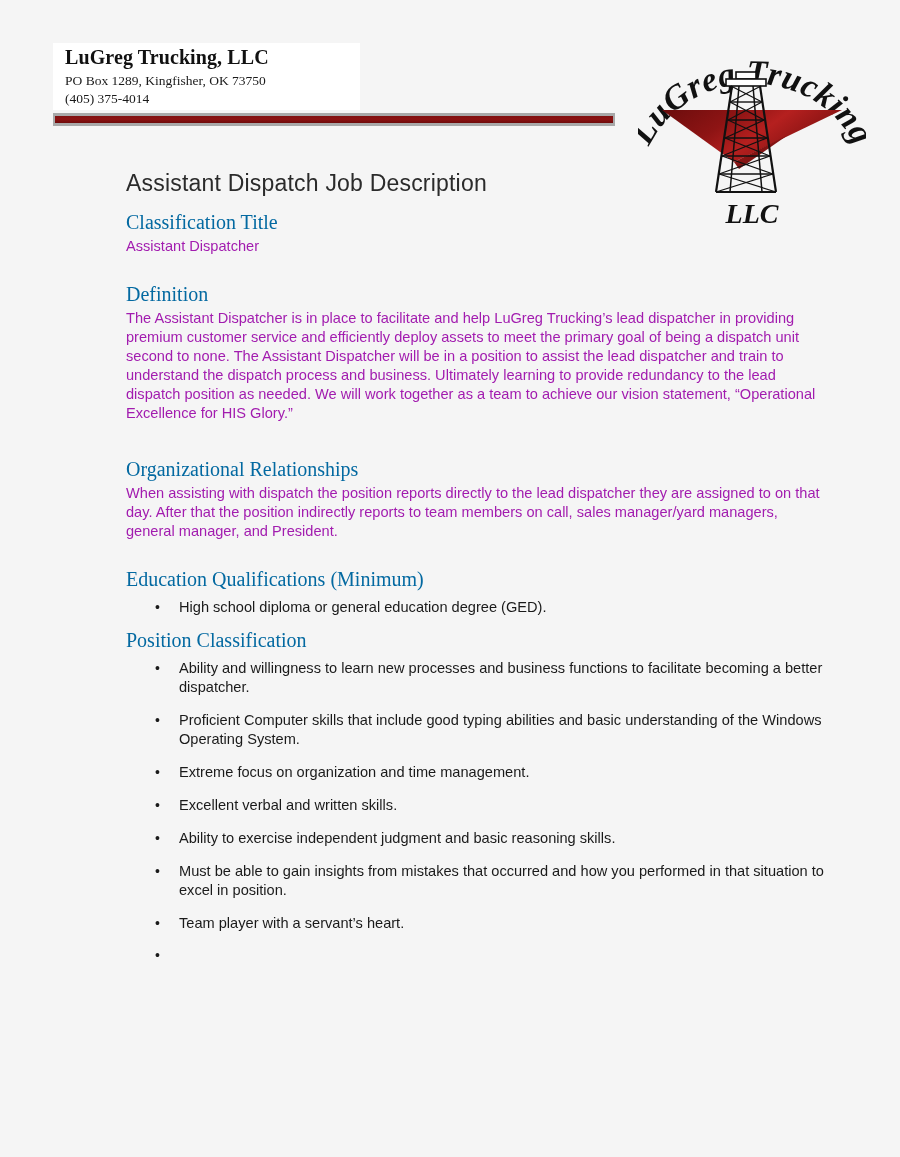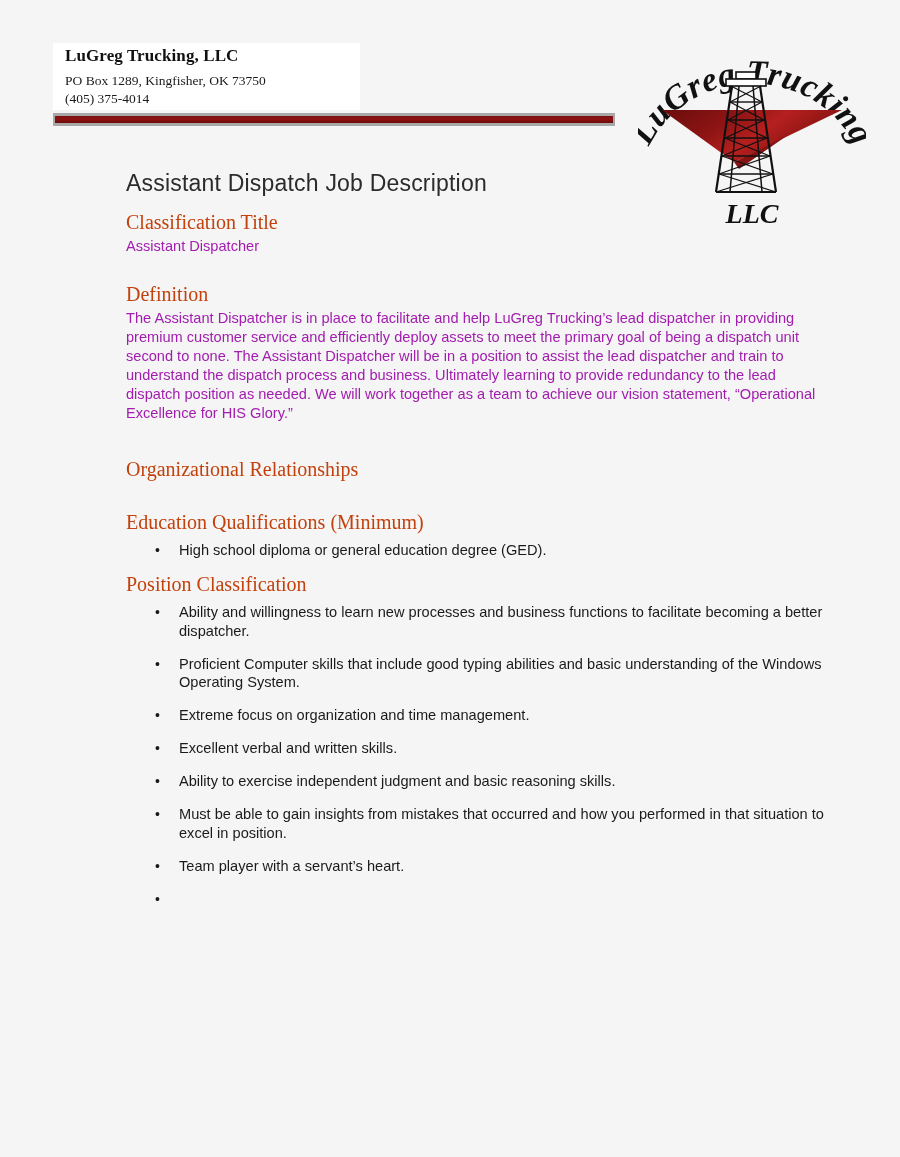--- a/index.html
+++ b/index.html
@@ -24,21 +24,21 @@
     width: 307px;
     height: 67px;
     background: #ffffff;
   }
   .company-name {
     position: absolute;
     left: 12px;
     top: 3px;
     font-family: "Liberation Serif", serif;
     font-weight: bold;
-    font-size: 17px;
+    font-size: 20px;
     letter-spacing: 0.1px;
     color: #111111;
     white-space: nowrap;
   }
   .company-address {
     position: absolute;
     left: 12px;
     top: 30px;
     font-family: "Liberation Serif", serif;
     font-size: 13.5px;
@@ -101,21 +101,21 @@
     font-weight: normal;
     color: #2b2b2b;
     letter-spacing: 0.2px;
     margin: 0 0 14px 0;
     line-height: 1.15;
   }
   .section-heading {
     font-family: "Liberation Serif", serif;
     font-size: 20px;
     font-weight: normal;
-    color: #c2410c;
+    color: #0369a1;
     margin: 0 0 3px 0;
     line-height: 1.2;
   }
   .section-heading .qualifier {
     font-size: 20px;
   }
   .body-text {
     font-family: "Liberation Sans", sans-serif;
     font-size: 14.6px;
     line-height: 18.9px;
@@ -231,20 +231,21 @@
   <p class="body-text">Assistant Dispatcher</p>
 
   <div class="spacer-md"></div>
 
   <h2 class="section-heading">Definition</h2>
   <p class="body-text">The Assistant Dispatcher is in place to facilitate and help LuGreg Trucking’s lead dispatcher in providing premium customer service and efficiently deploy assets to meet the primary goal of being a dispatch unit second to none. The Assistant Dispatcher will be in a position to assist the lead dispatcher and train to understand the dispatch process and business. Ultimately learning to provide redundancy to the lead dispatch position as needed. We will work together as a team to achieve our vision statement, “Operational Excellence for HIS Glory.”</p>
 
   <div class="spacer-lg"></div>
 
   <h2 class="section-heading">Organizational Relationships</h2>
+  <p class="body-text">When assisting with dispatch the position reports directly to the lead dispatcher they are assigned to on that day. After that the position indirectly reports to team members on call, sales manager/yard managers, general manager, and President.</p>
 
   <div class="spacer-md"></div>
 
   <h2 class="section-heading">
     <span>Education Qualifications</span>
     <span class="qualifier">(Minimum)</span>
   </h2>
   <ul class="bullets tight">
     <li>
       <span class="dot">•</span>

